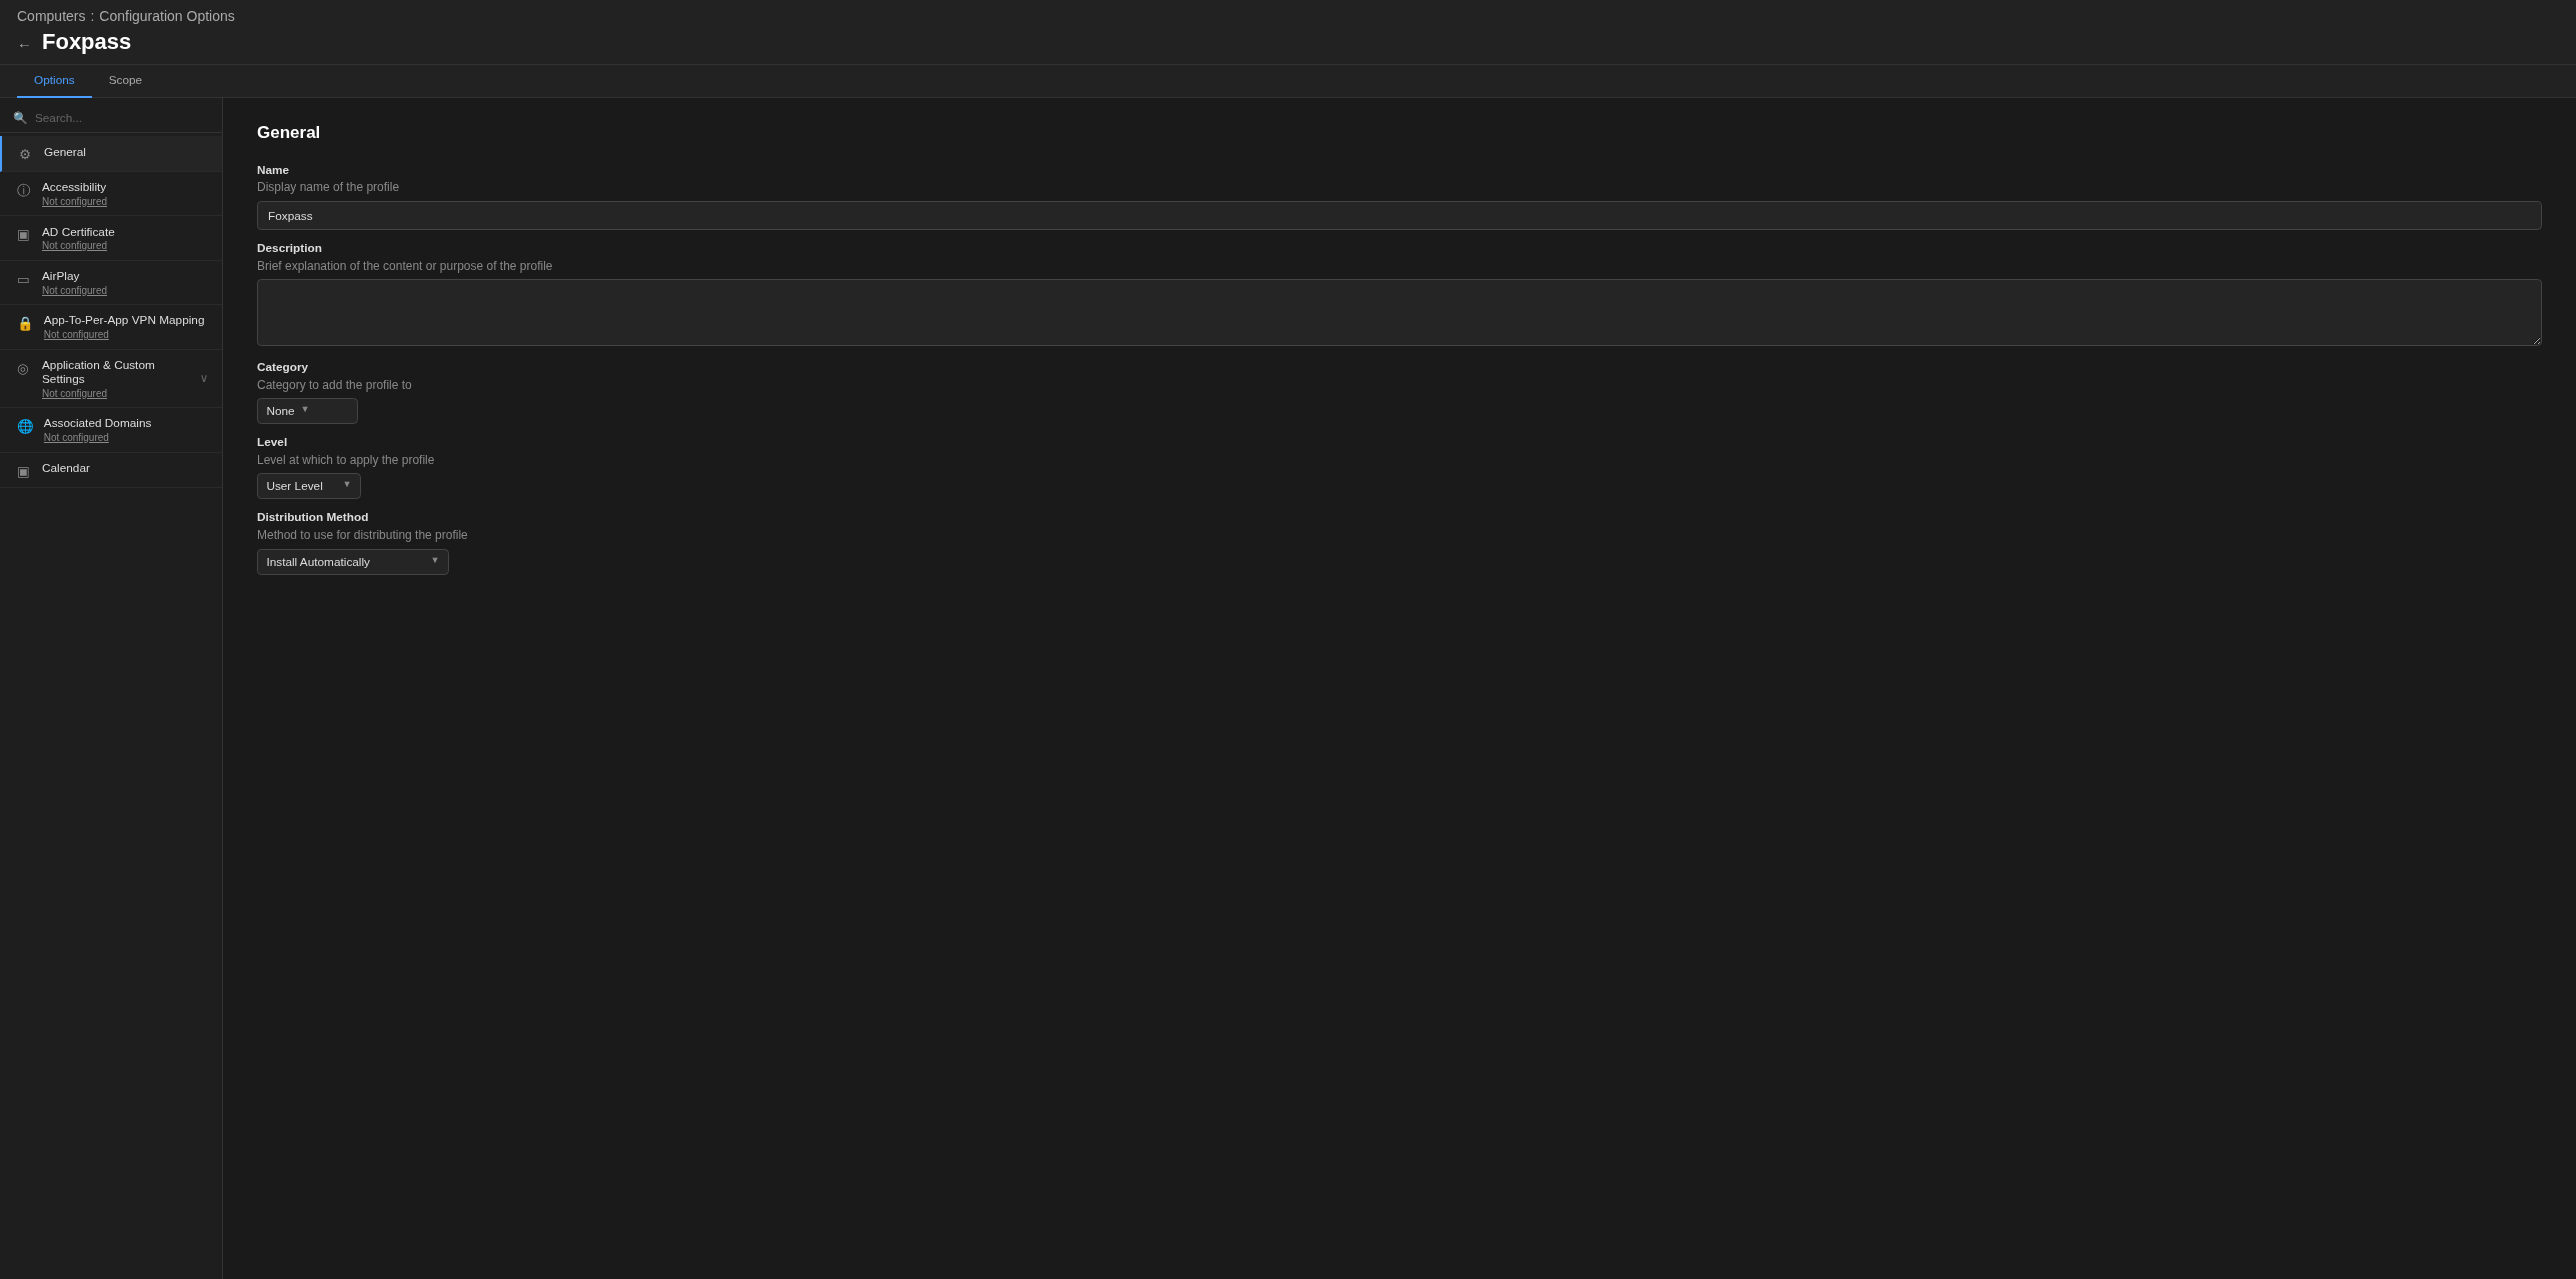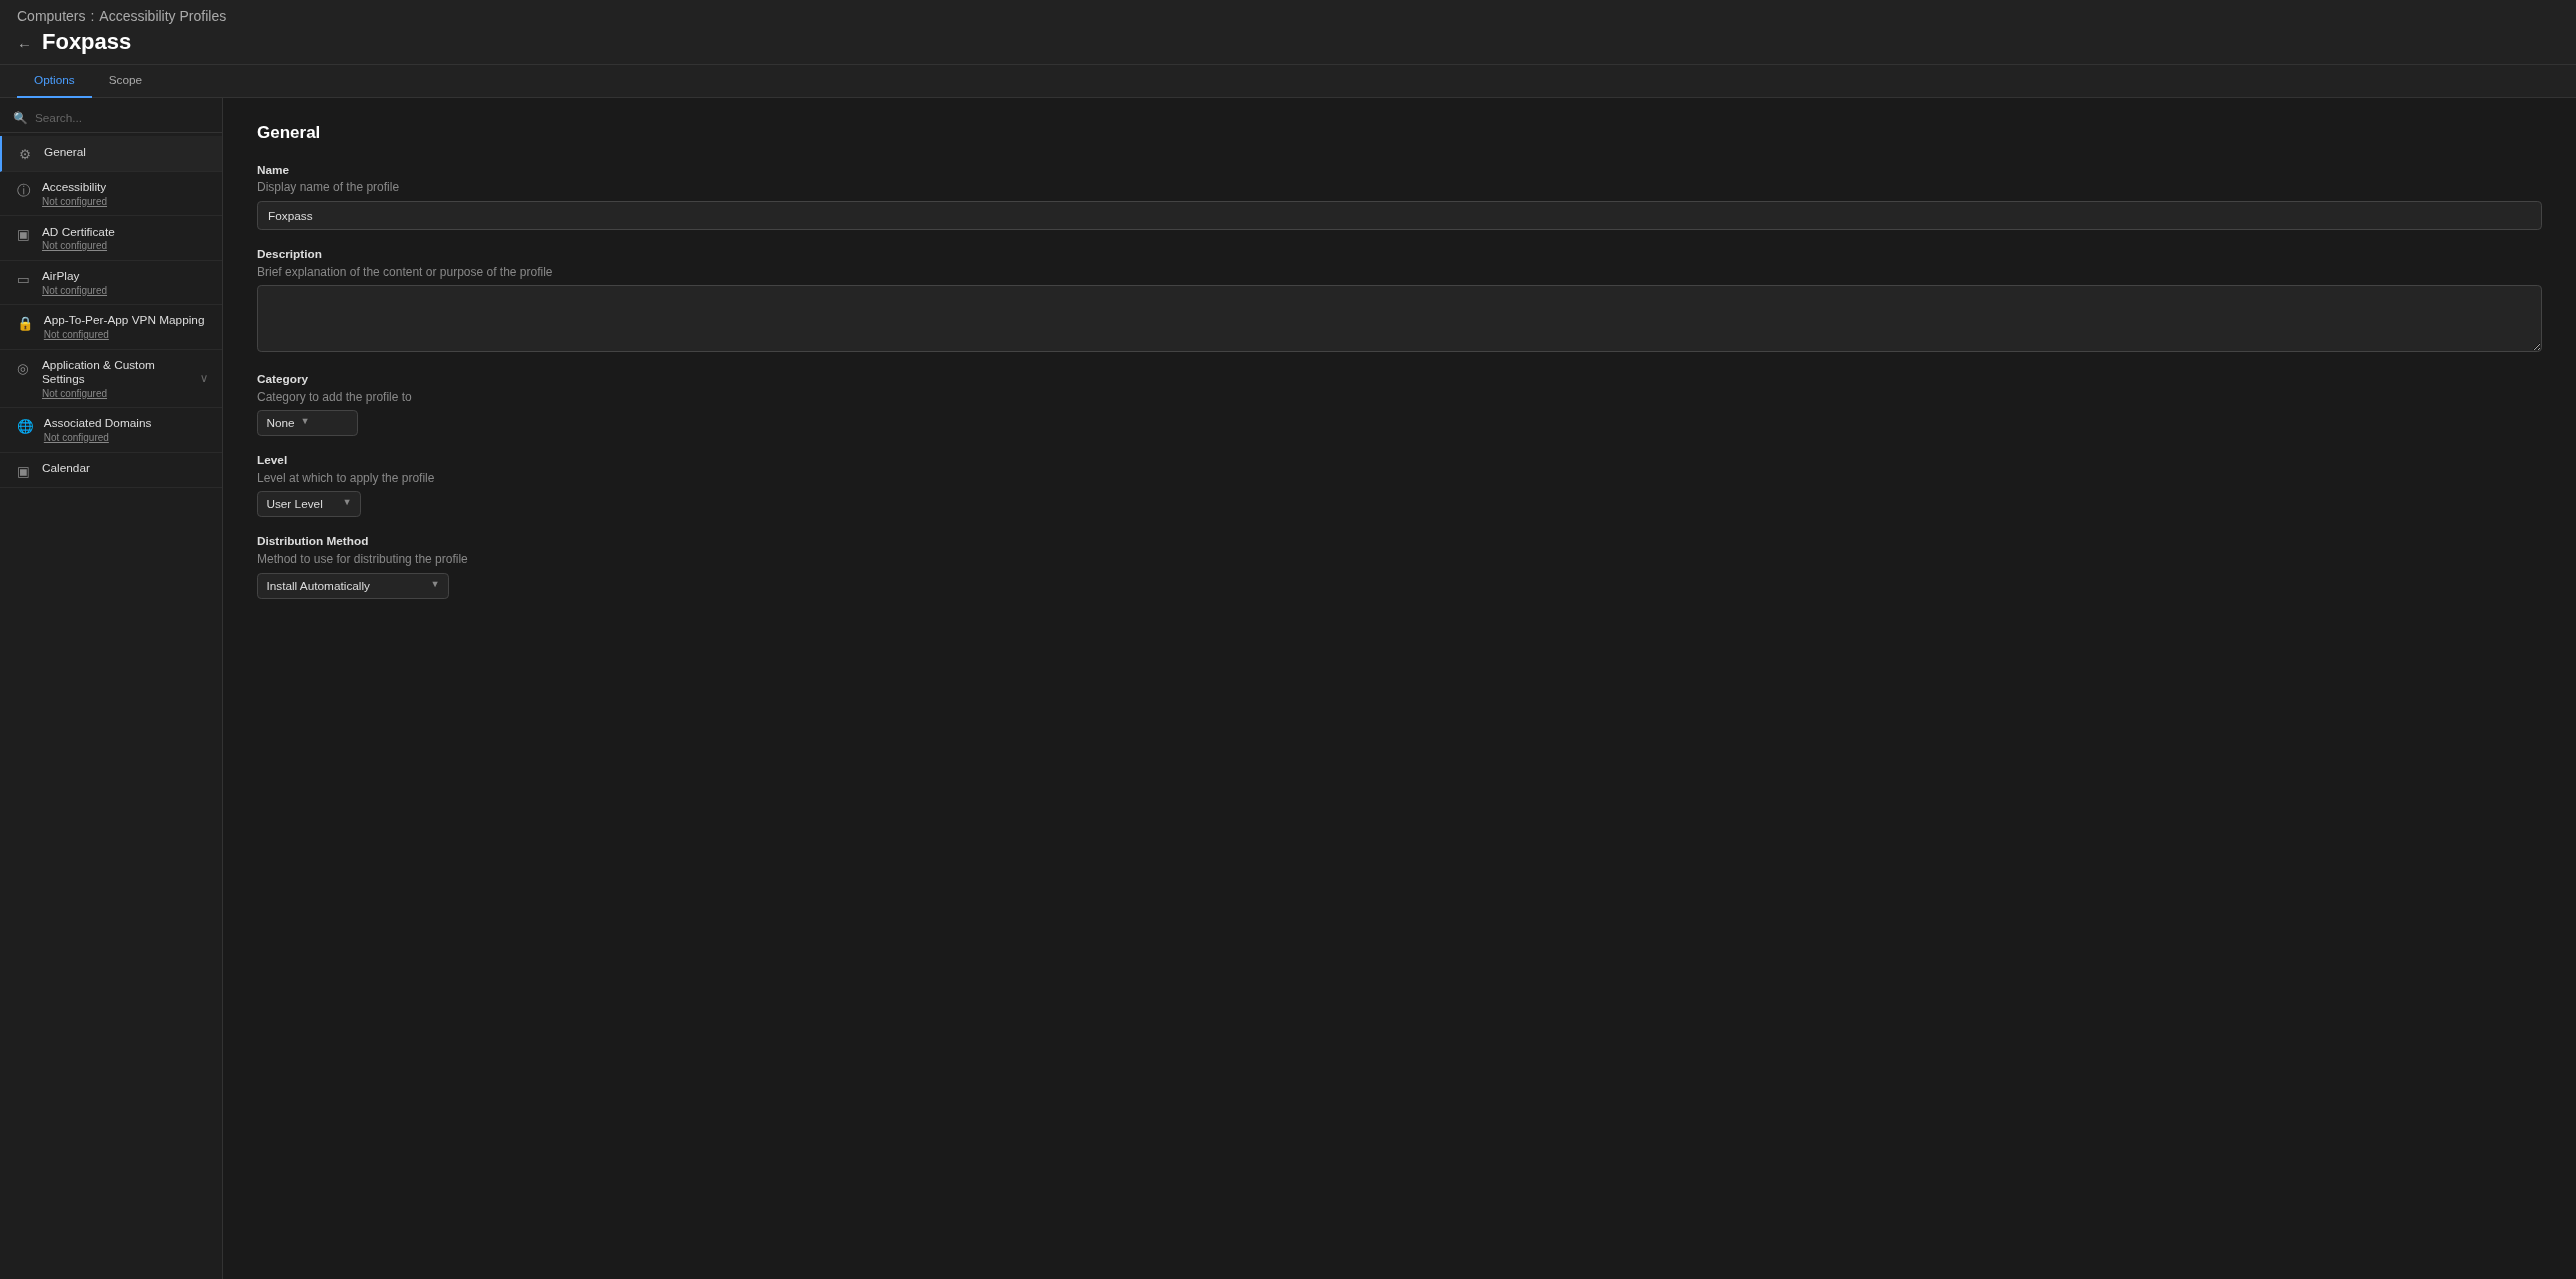--- a/index.html
+++ b/index.html
@@ -148,21 +148,21 @@
       background: #1a1a1a;
     }
     .section-title {
       font-size: 17px;
       font-weight: 600;
       color: #fff;
       margin-bottom: 20px;
     }
 
     .form-group {
-      margin-bottom: 17px;
+      margin-bottom: 11px;
     }
     .form-label {
       font-size: 11.8px;
       font-weight: 600;
       color: #ddd;
       margin-bottom: 3.4px;
     }
     .form-desc {
       font-size: 12px;
       color: #888;
@@ -223,21 +223,21 @@
     .sidebar::-webkit-scrollbar-thumb,
     .content::-webkit-scrollbar-thumb { background: #444; border-radius: 2.5px; }
   </style>
 </head>
 <body>
 
 <div class="topbar">
   <div class="breadcrumb">
     <span>Computers</span>
     <span>:</span>
-    <span>Accessibility Profiles</span>
+    <span>Configuration Options</span>
   </div>
   <div class="page-title-row">
     <button class="back-btn">←</button>
     <span class="page-title">Foxpass</span>
   </div>
 </div>
 
 <div class="tabs-bar">
   <div class="tab active">Options</div>
   <div class="tab">Scope</div>

